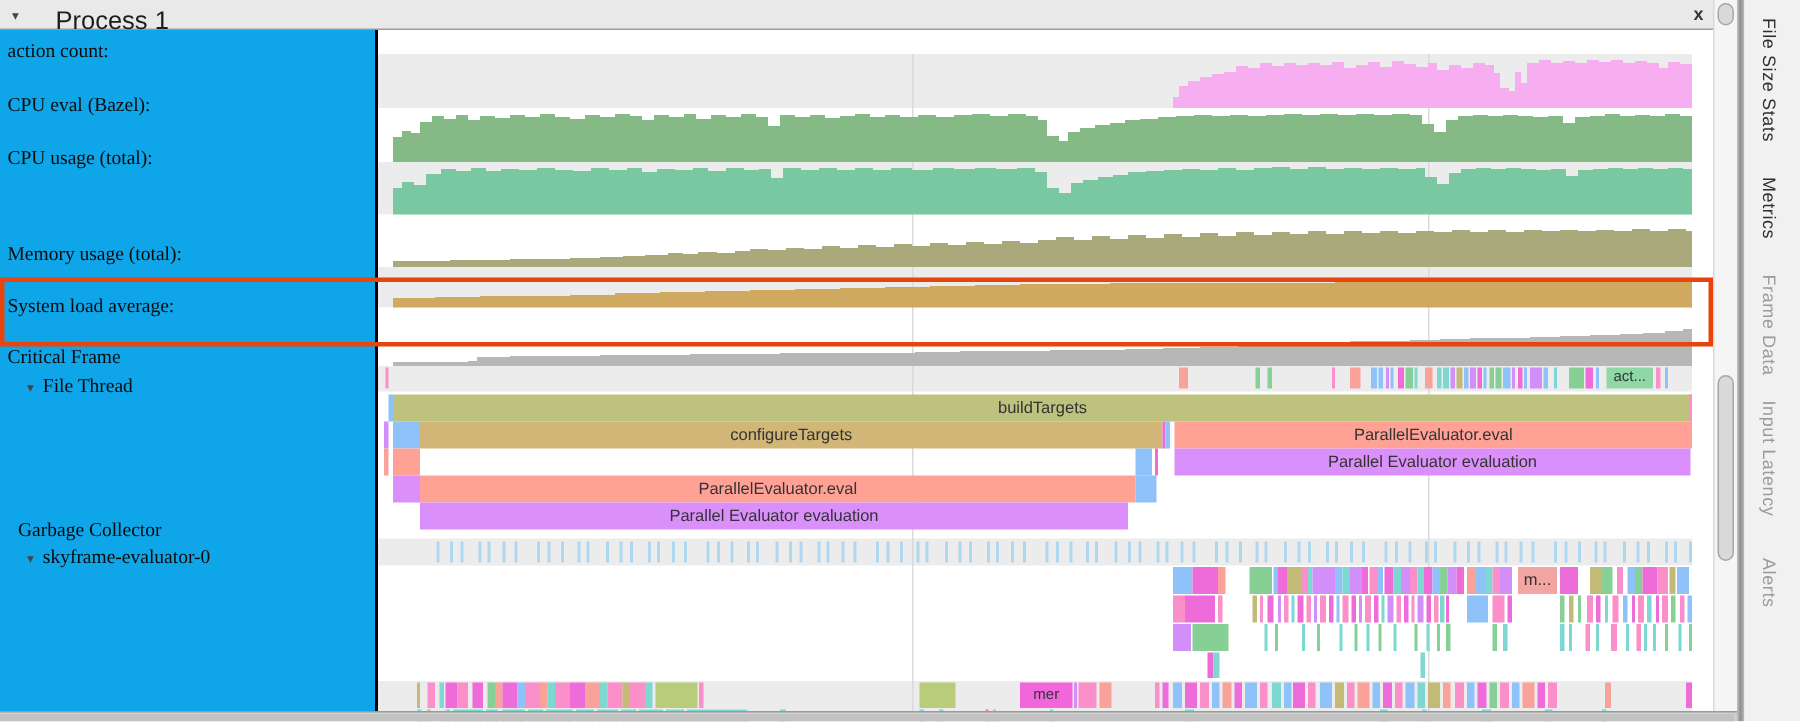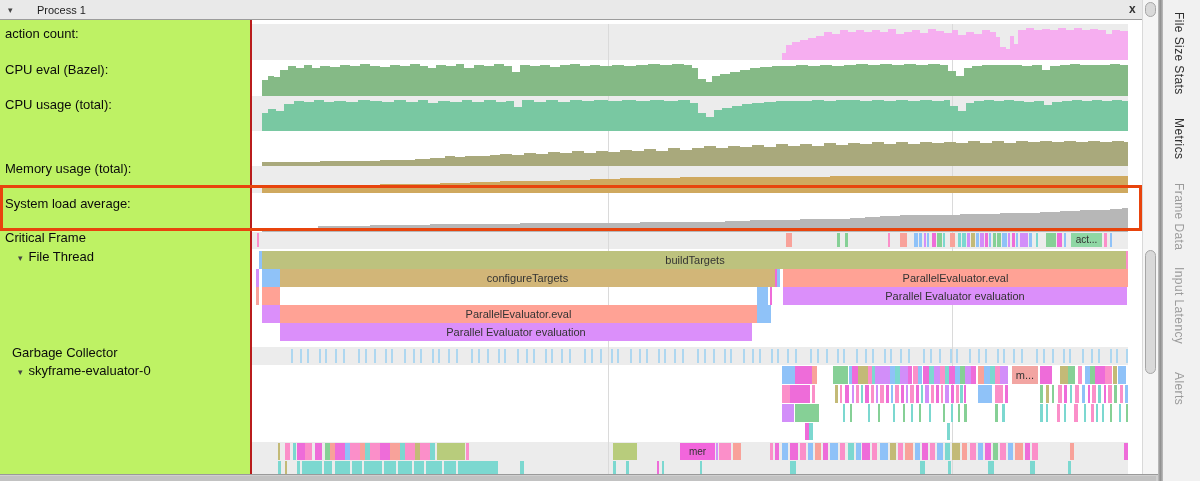--- a/index.html
+++ b/index.html
@@ -1,24 +1,24 @@
 <!DOCTYPE html>
 <html><head>
 <meta charset="utf-8">
 <style>
   html,body{margin:0;padding:0;background:#fff;font-family:"Liberation Sans",sans-serif;}
   .stage{position:relative;width:1200px;height:481px;overflow:hidden;background:#fff;}
   .hdr{position:absolute;left:0;top:0;width:1142px;height:20px;background:#e9e9e9;border-bottom:1px solid #9c9c9c;box-sizing:border-box;z-index:30;}
   .hdr-arrow{position:absolute;left:8px;top:5px;font-size:9px;color:#444;line-height:10px;}
-  .hdr-title{position:absolute;left:22px;top:4px;font-size:11px;color:#1c1c1c;padding-left:15px;}
+  .hdr-title{position:absolute;left:22px;top:4px;font-size:17px;color:#1c1c1c;padding-left:15px;}
   .hdr-close{position:absolute;left:1129px;top:2px;font-size:12px;font-weight:bold;color:#333;cursor:pointer;}
-  .labels{position:absolute;left:0;top:20px;width:250px;height:454px;background:#bef264;border-right:2px solid #b91c1c;box-sizing:content-box;z-index:5;}
+  .labels{position:absolute;left:0;top:20px;width:250px;height:454px;background:#0ea5e9;border-right:2px solid #000000;box-sizing:content-box;z-index:5;font-family:Liberation Serif, serif;}
   .rowlabel{position:absolute;left:0;width:244px;font-size:13px;color:#0b0b0b;white-space:nowrap;}
   .rowlabel .arr{font-size:9px;color:#444;margin-right:6px;}
-  .chart{position:absolute;left:252px;top:4px;width:876px;height:430px;z-index:4;}
+  .chart{position:absolute;left:252px;top:16px;width:876px;height:430px;z-index:4;}
   .rowbg{position:absolute;left:0;width:876px;z-index:1;}
   .gridline{position:absolute;top:20px;height:454px;width:1px;background:#dadada;z-index:2;}
   .cnt-svg{position:absolute;left:0;z-index:3;}
   .seg{position:absolute;z-index:3;overflow:hidden;font-size:11px;line-height:18px;text-align:center;color:#333;white-space:nowrap;}
   .seg.small{font-size:10px;line-height:15px;}
   .selbox{position:absolute;left:0;top:185px;width:1142px;height:46px;border:3px solid #e8440d;box-sizing:border-box;z-index:50;pointer-events:none;}
   .vscroll{position:absolute;left:1142px;top:0;width:16px;height:474px;background:#f5f5f5;border-left:1px solid #d9d9d9;box-sizing:border-box;z-index:20;}
   .vthumb{position:absolute;left:2px;width:11px;background:#d9d9d9;border:1px solid #a6a6a6;border-radius:8px;box-sizing:border-box;}
   .split{position:absolute;left:1158px;top:0;width:5px;height:481px;background:linear-gradient(90deg,#c2c2c2,#8e8e8e 45%,#bdbdbd);z-index:20;}
   .side{position:absolute;left:1163px;top:0;width:37px;height:481px;background:#f1f1f1;z-index:20;}

